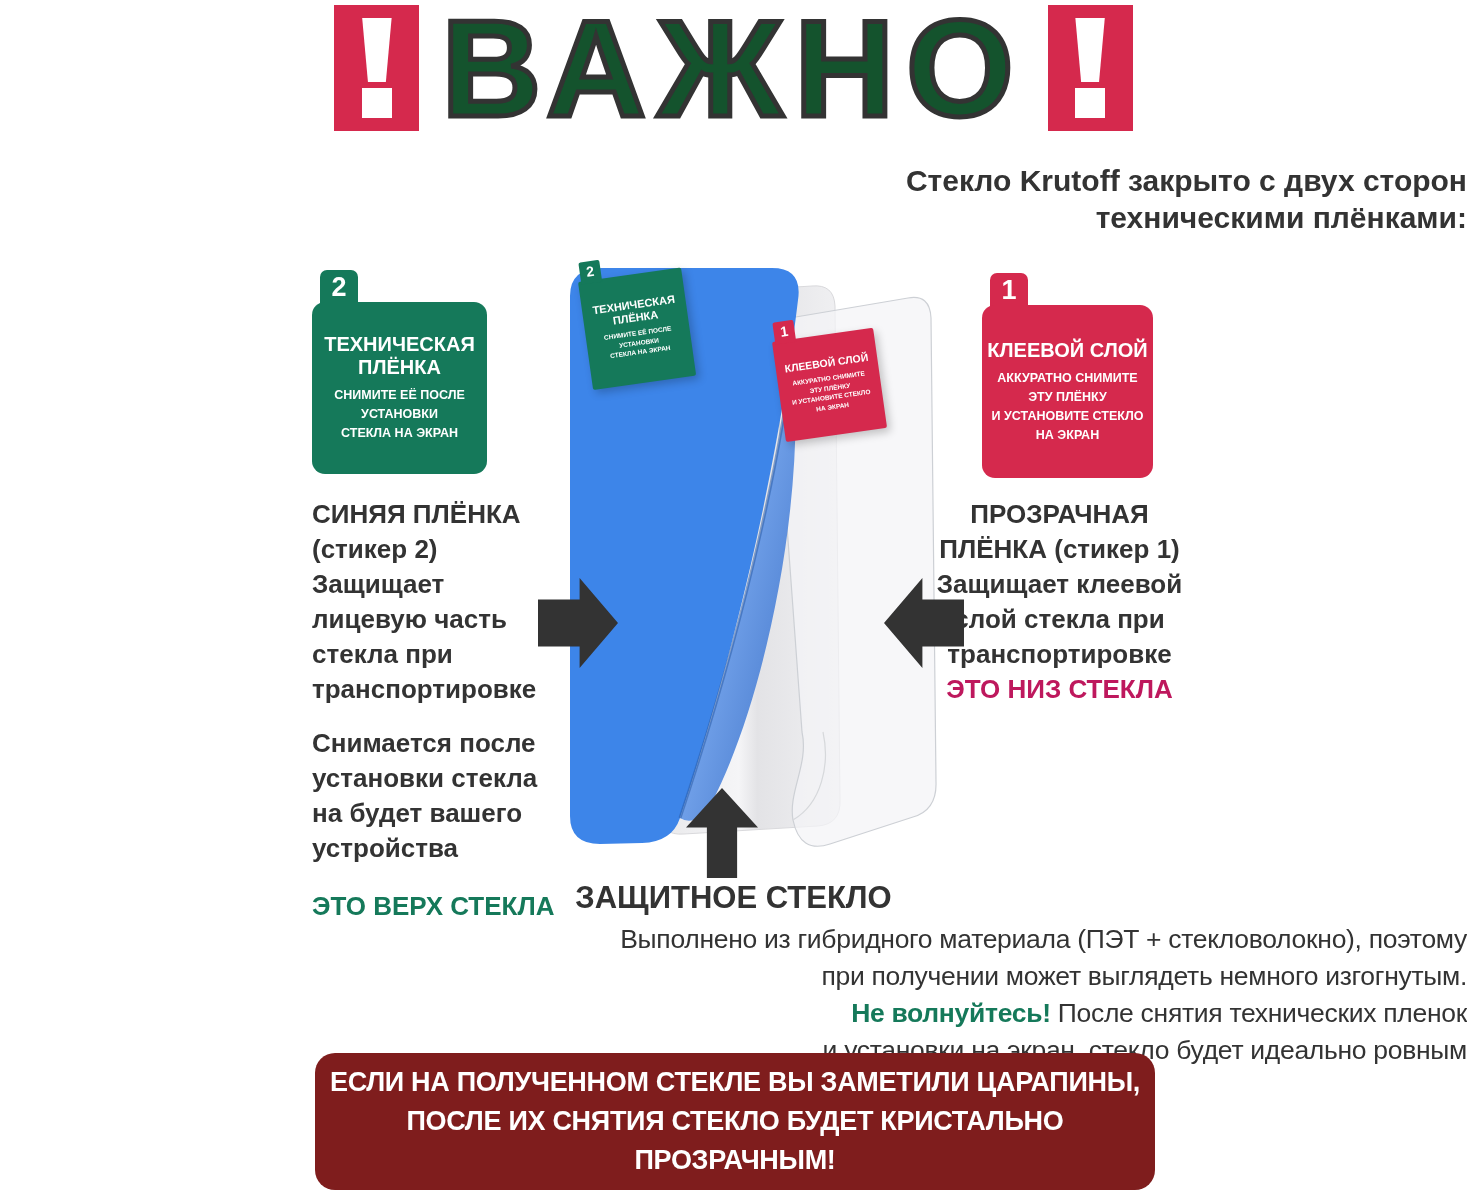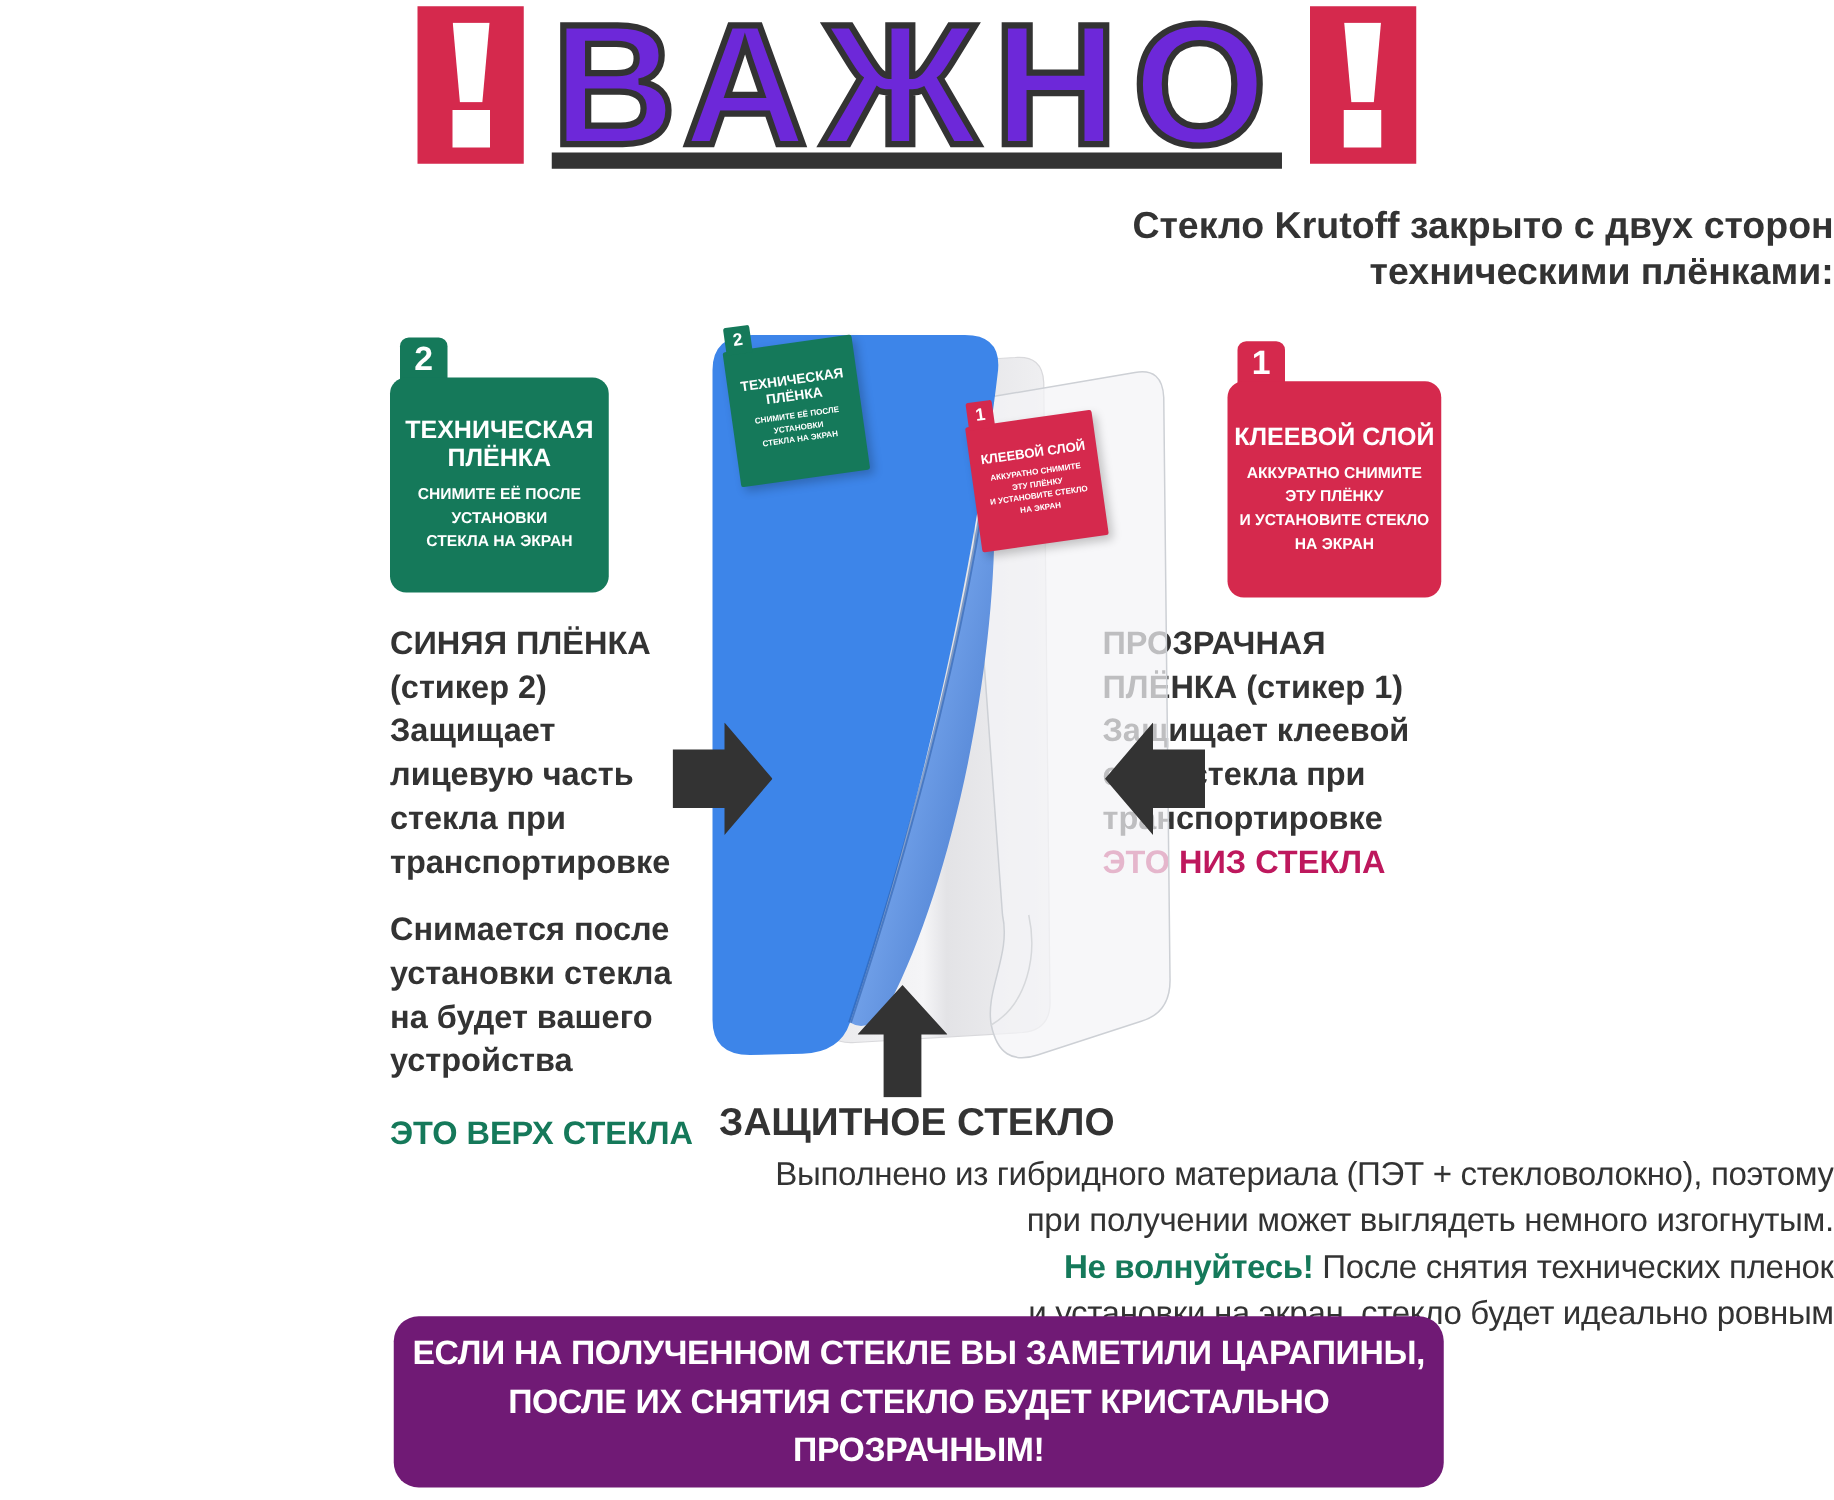--- a/index.html
+++ b/index.html
@@ -17,24 +17,23 @@
   .excl-bar {
     position:absolute; left:50%; top:13px; width:32px; height:64px;
     transform:translateX(-50%); background:#ffffff;
     clip-path:polygon(4% 0, 96% 0, 78% 100%, 22% 100%);
   }
   .excl-dot {
     position:absolute; left:50%; bottom:13px; width:30px; height:30px;
     transform:translateX(-50%); background:#ffffff;
   }
   .big-title {
-    font-size:138px; line-height:122px; font-weight:700; color:#6d28d9;
+    font-size:138px; line-height:122px; font-weight:700; color:#14532d;
     letter-spacing:12px; -webkit-text-stroke:5px #333333;
     align-self:center;
-    text-decoration:underline;
   }
   
   .subtitle {
     position:absolute; top:162px; left:0; width:100%;
     text-align:right; font-weight:700; font-size:30px; line-height:37px;
     color:#333333;
   }
   
   .sticker-card { position:absolute; }
   .sticker-tab {
@@ -49,21 +48,21 @@
   }
   .green-bg { background:#15795a; }
   .red-bg   { background:#d5294d; }
   .card-green .sticker-body { width:175px; height:172px; }
   .card-red   .sticker-body { width:171px; height:173px; }
   .sticker-title { font-weight:700; font-size:20px; line-height:23px; }
   .sticker-sub   { font-weight:700; font-size:12.5px; line-height:19px; margin-top:7px; }
   
   .side-block { position:absolute; top:497px; font-size:26px; line-height:35px; color:#333333; }
   .side-left  { left:312px; width:250px; text-align:left; }
-  .side-right { left:882px; width:263px; text-align:left; }
+  .side-right { left:928px; width:263px; text-align:center; }
   .side-heading { font-weight:700; white-space:nowrap; }
   .side-para { margin:0;font-weight:bold; }
   .side-para2 { margin-top:19px; }
   .side-footer { font-weight:700; white-space:nowrap; }
   .green-text { color:#15795a;margin-top:23px; }
   .red-text   { color:#be185d; }
   
   .illustration { position:absolute; left:560px; top:262px; width:400px; height:606px; }
   .mini { position:absolute; color:#ffffff; text-align:center; transform-origin:top left; }
   .mini-inner { position:relative; border-radius:2px; box-shadow:3px 4px 8px rgba(0,0,0,0.22); }
@@ -92,21 +91,21 @@
     font-size:31px; font-weight:700; color:#333333;
   }
   .glass-par {
     position:absolute; top:921px; left:0; width:100%; text-align:right;
     font-size:26.5px; line-height:37px; color:#333333; letter-spacing:-0.3px;
   }
   .glass-par .hl { color:#15795a; font-weight:700; }
   
   .banner {
     position:absolute; left:315px; top:1053px; width:840px; height:137px;
-    background:#701a75; border-radius:20px; color:#ffffff;
+    background:#7f1d1d; border-radius:20px; color:#ffffff;
     display:flex; flex-direction:column; justify-content:center;
     text-align:center; font-weight:700; font-size:27px; line-height:39px;
     letter-spacing:-0.3px;
   }
 </style>
 </head>
 <body>
 
 <div class="page">
 

